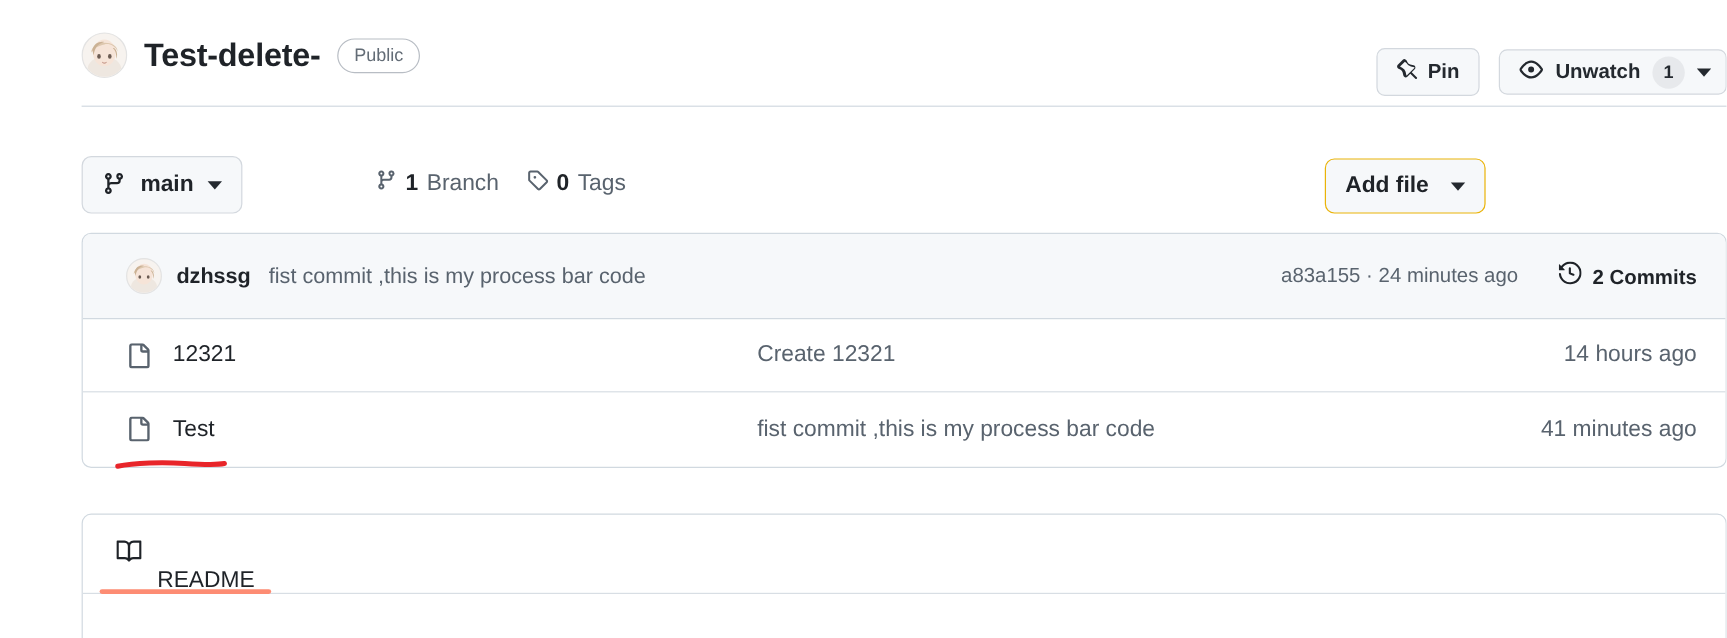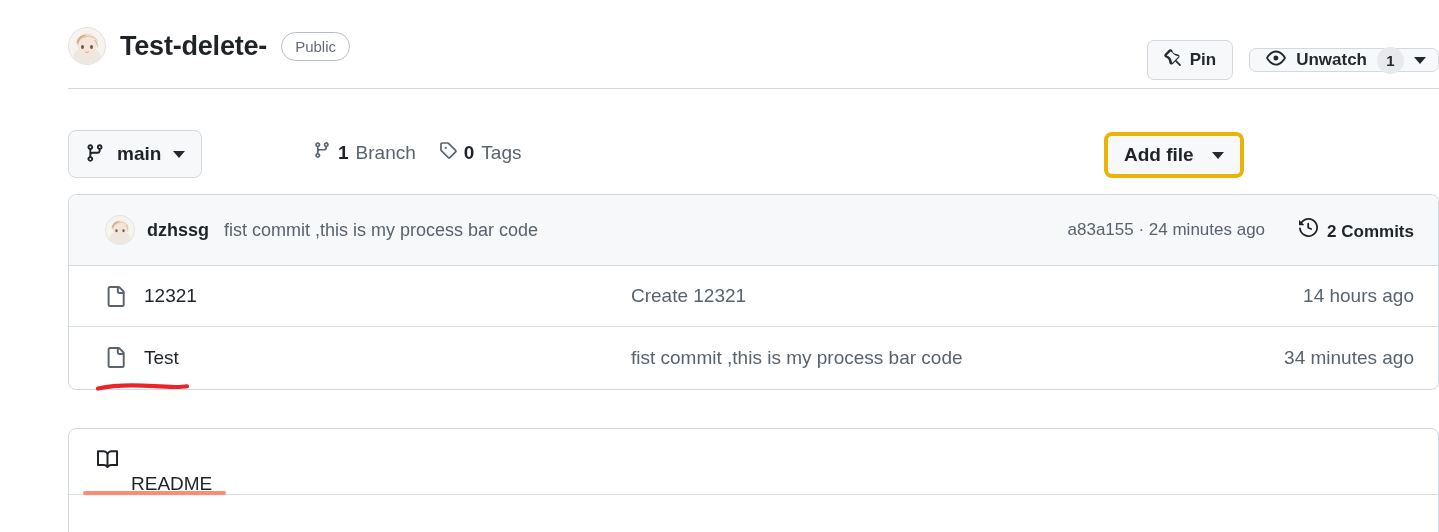--- a/index.html
+++ b/index.html
@@ -82,21 +82,21 @@
     color: #24292f;
     font-size: 17px;
     font-weight: bold;
     white-space: nowrap;
     box-sizing: border-box;
   }
   .btn.plain { background: #f6f8fa; }
   .watch-group {
     display: inline-flex;
     align-items: center;
-    height: 24px;
+    height: 38px;
     border: 1px solid #d3d8de;
     border-radius: 7px;
     background: #f6f8fa;
     padding: 0 12px 0 16px;
     gap: 10px;
     box-sizing: border-box;
   }
   .watch-label { font-size: 17px; font-weight: bold; color: #24292f; white-space: nowrap; }
   .count-pill {
     display: inline-flex;
@@ -204,21 +204,21 @@
   }
   .addfile-btn {
     position: absolute;
     left: 1036px;
     top: 2px;
     display: inline-flex;
     align-items: center;
     gap: 18px;
     height: 46px;
     padding: 0 16px;
-    border: 4px solid #eab308;
+    border: 1px solid #eab308;
     border-radius: 8px;
     background: #f6f8fa;
     font-size: 19px;
     font-weight: bold;
     color: #1f2328;
     box-sizing: border-box;
   }
   .code-btn {
     position: absolute;
     left: 1192px;
@@ -534,21 +534,21 @@
     </div>
 
     <div class="file-row">
       <span class="file-icon">
         <svg width="21" height="21" viewBox="0 0 16 16" fill="#59636e" aria-hidden="true">
           <path d="M2 1.75C2 .784 2.784 0 3.75 0h6.586c.464 0 .909.184 1.237.513l2.914 2.914c.329.328.513.773.513 1.237v9.586A1.75 1.75 0 0 1 13.25 16h-9.5A1.75 1.75 0 0 1 2 14.25Zm1.75-.25a.25.25 0 0 0-.25.25v12.5c0 .138.112.25.25.25h9.5a.25.25 0 0 0 .25-.25V6h-2.75A1.75 1.75 0 0 1 9 4.25V1.5Zm6.75.062V4.25c0 .138.112.25.25.25h2.688l-.011-.013-2.914-2.914-.013-.011Z"></path>
         </svg>
       </span>
       <span class="file-name">Test</span>
       <span class="file-commit">fist commit ,this is my process bar code</span>
-      <span class="file-time">34 minutes ago</span>
+      <span class="file-time">41 minutes ago</span>
     </div>
   </div>
 
   <div class="annotation-underline">
     <svg width="94" height="14" viewBox="0 0 94 14" aria-hidden="true">
       <path d="M2 8.5 C16 5.5, 40 5, 58 6.2 C72 7.1, 84 7.6, 91 6.3" stroke="#e8252a" stroke-width="4.2" fill="none" stroke-linecap="round"></path>
     </svg>
   </div>
 
   <div class="readme-panel">

